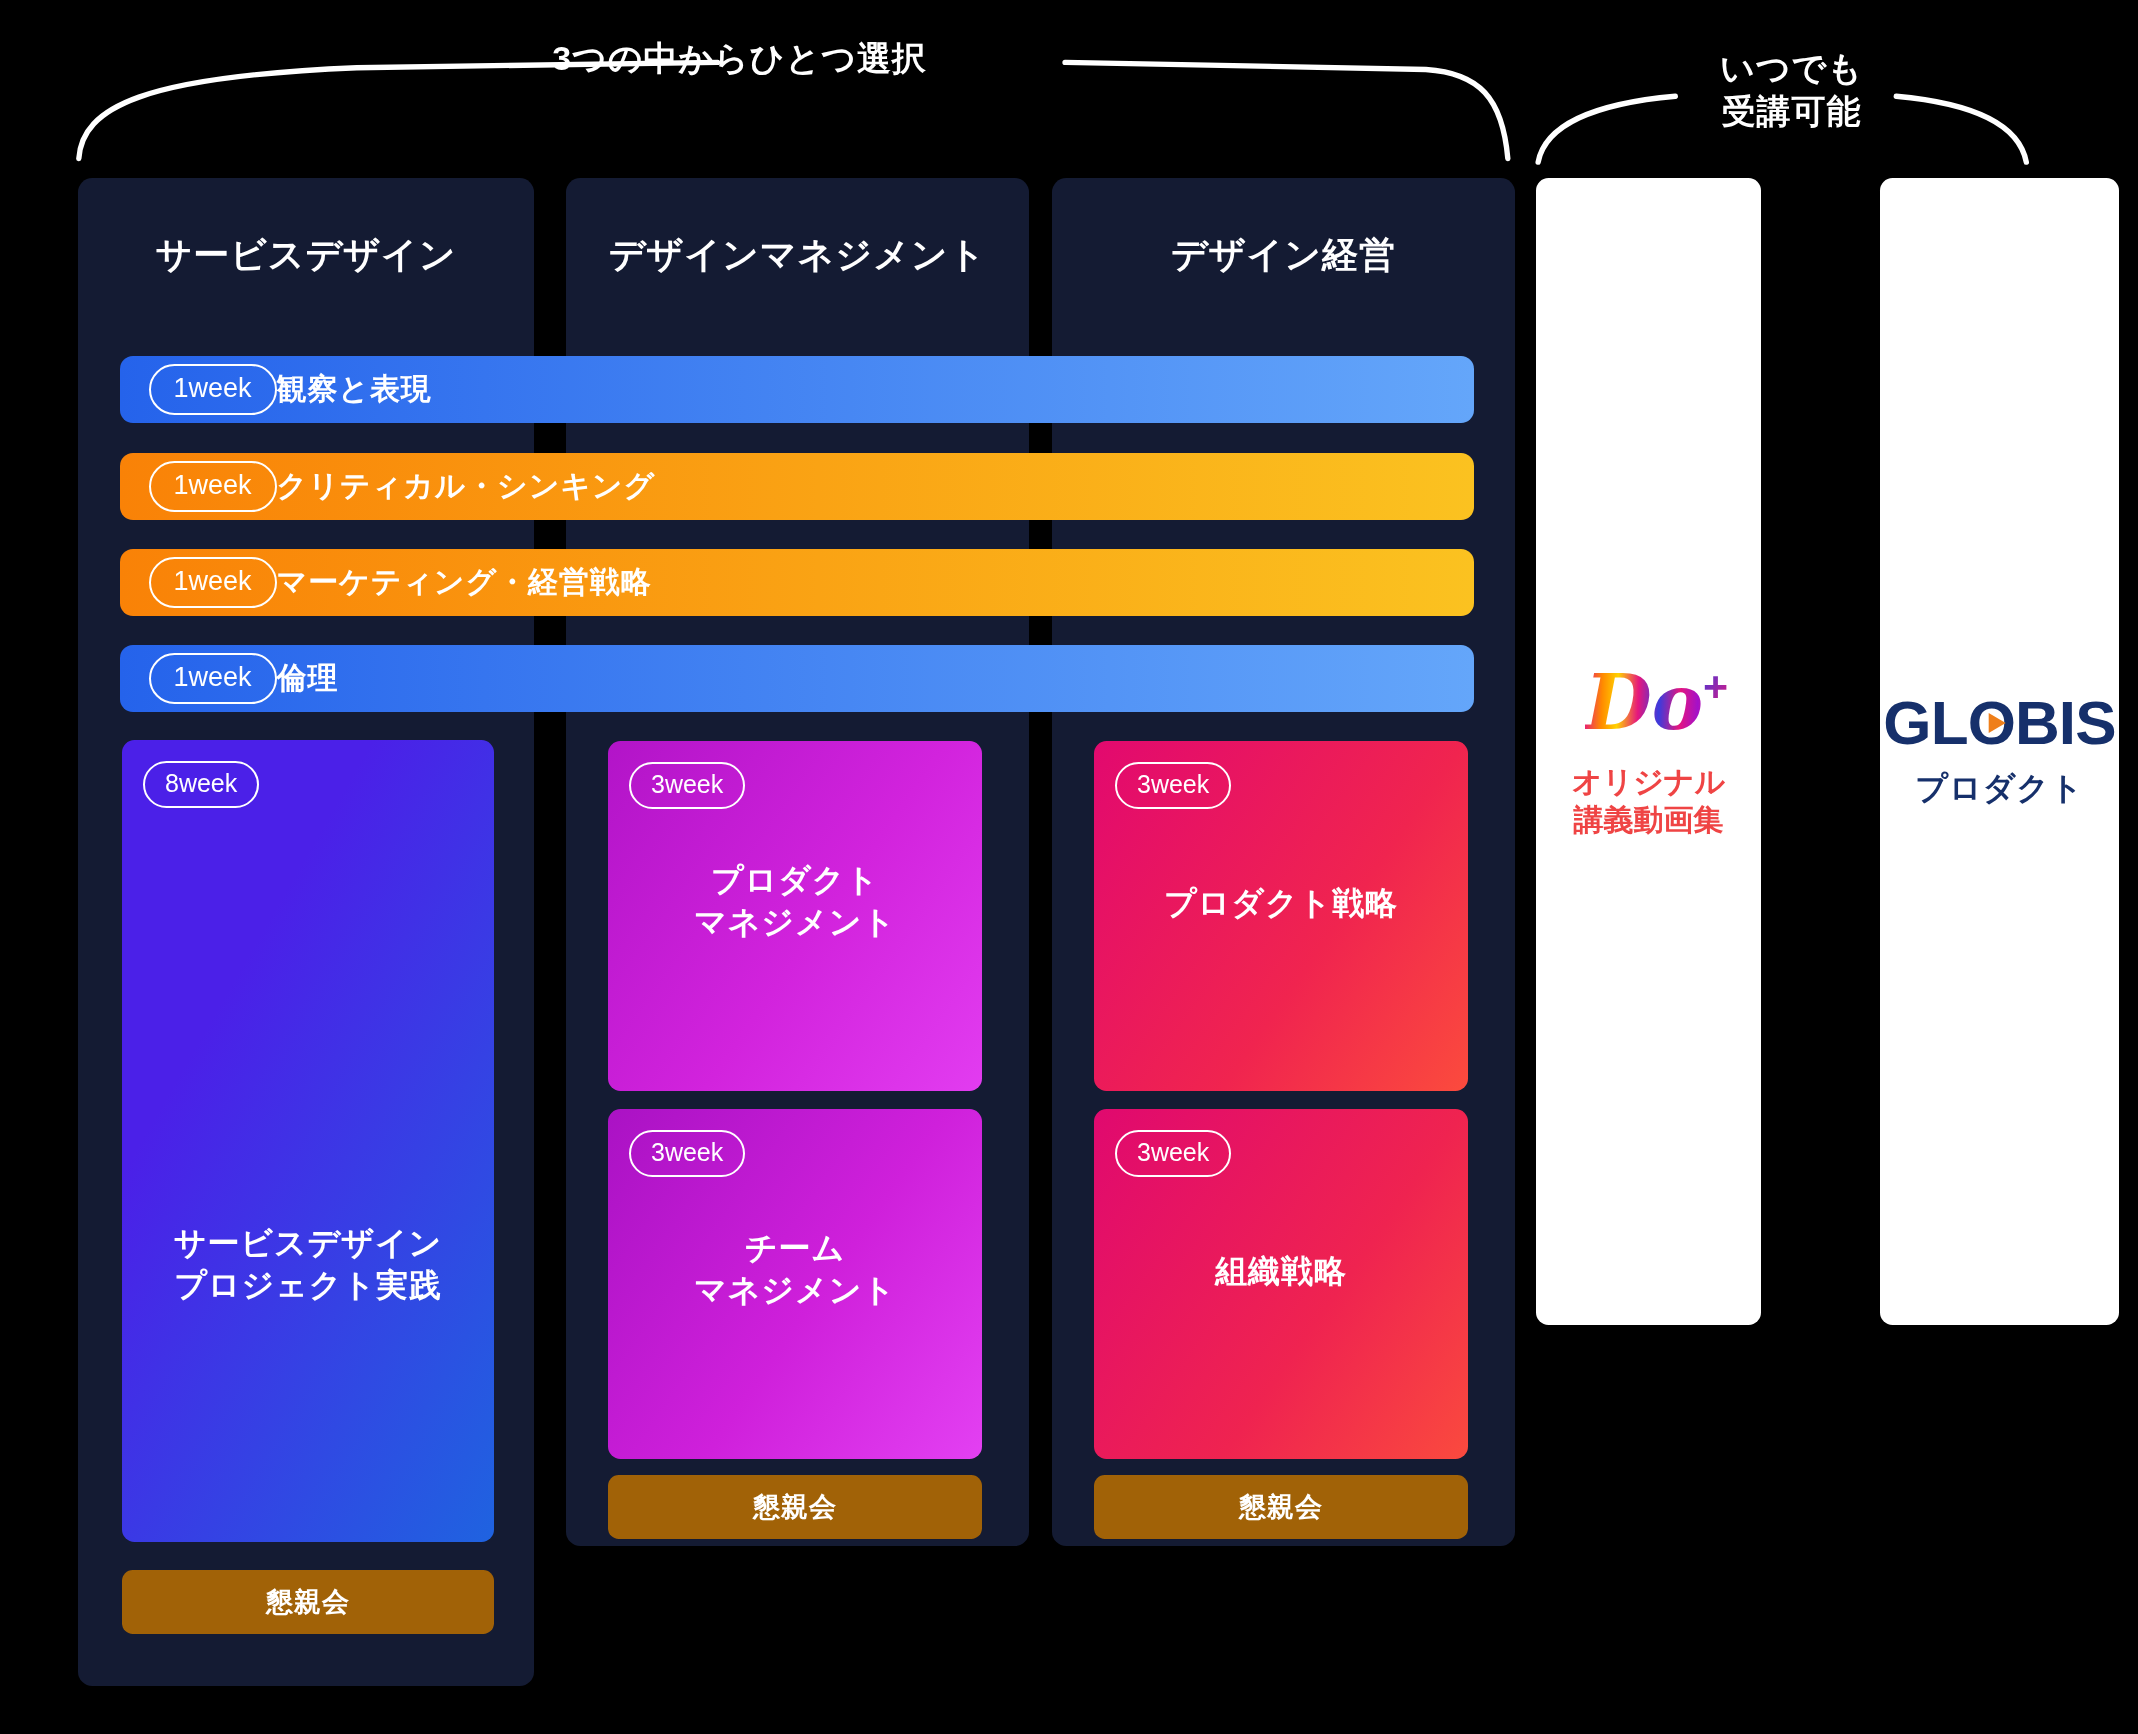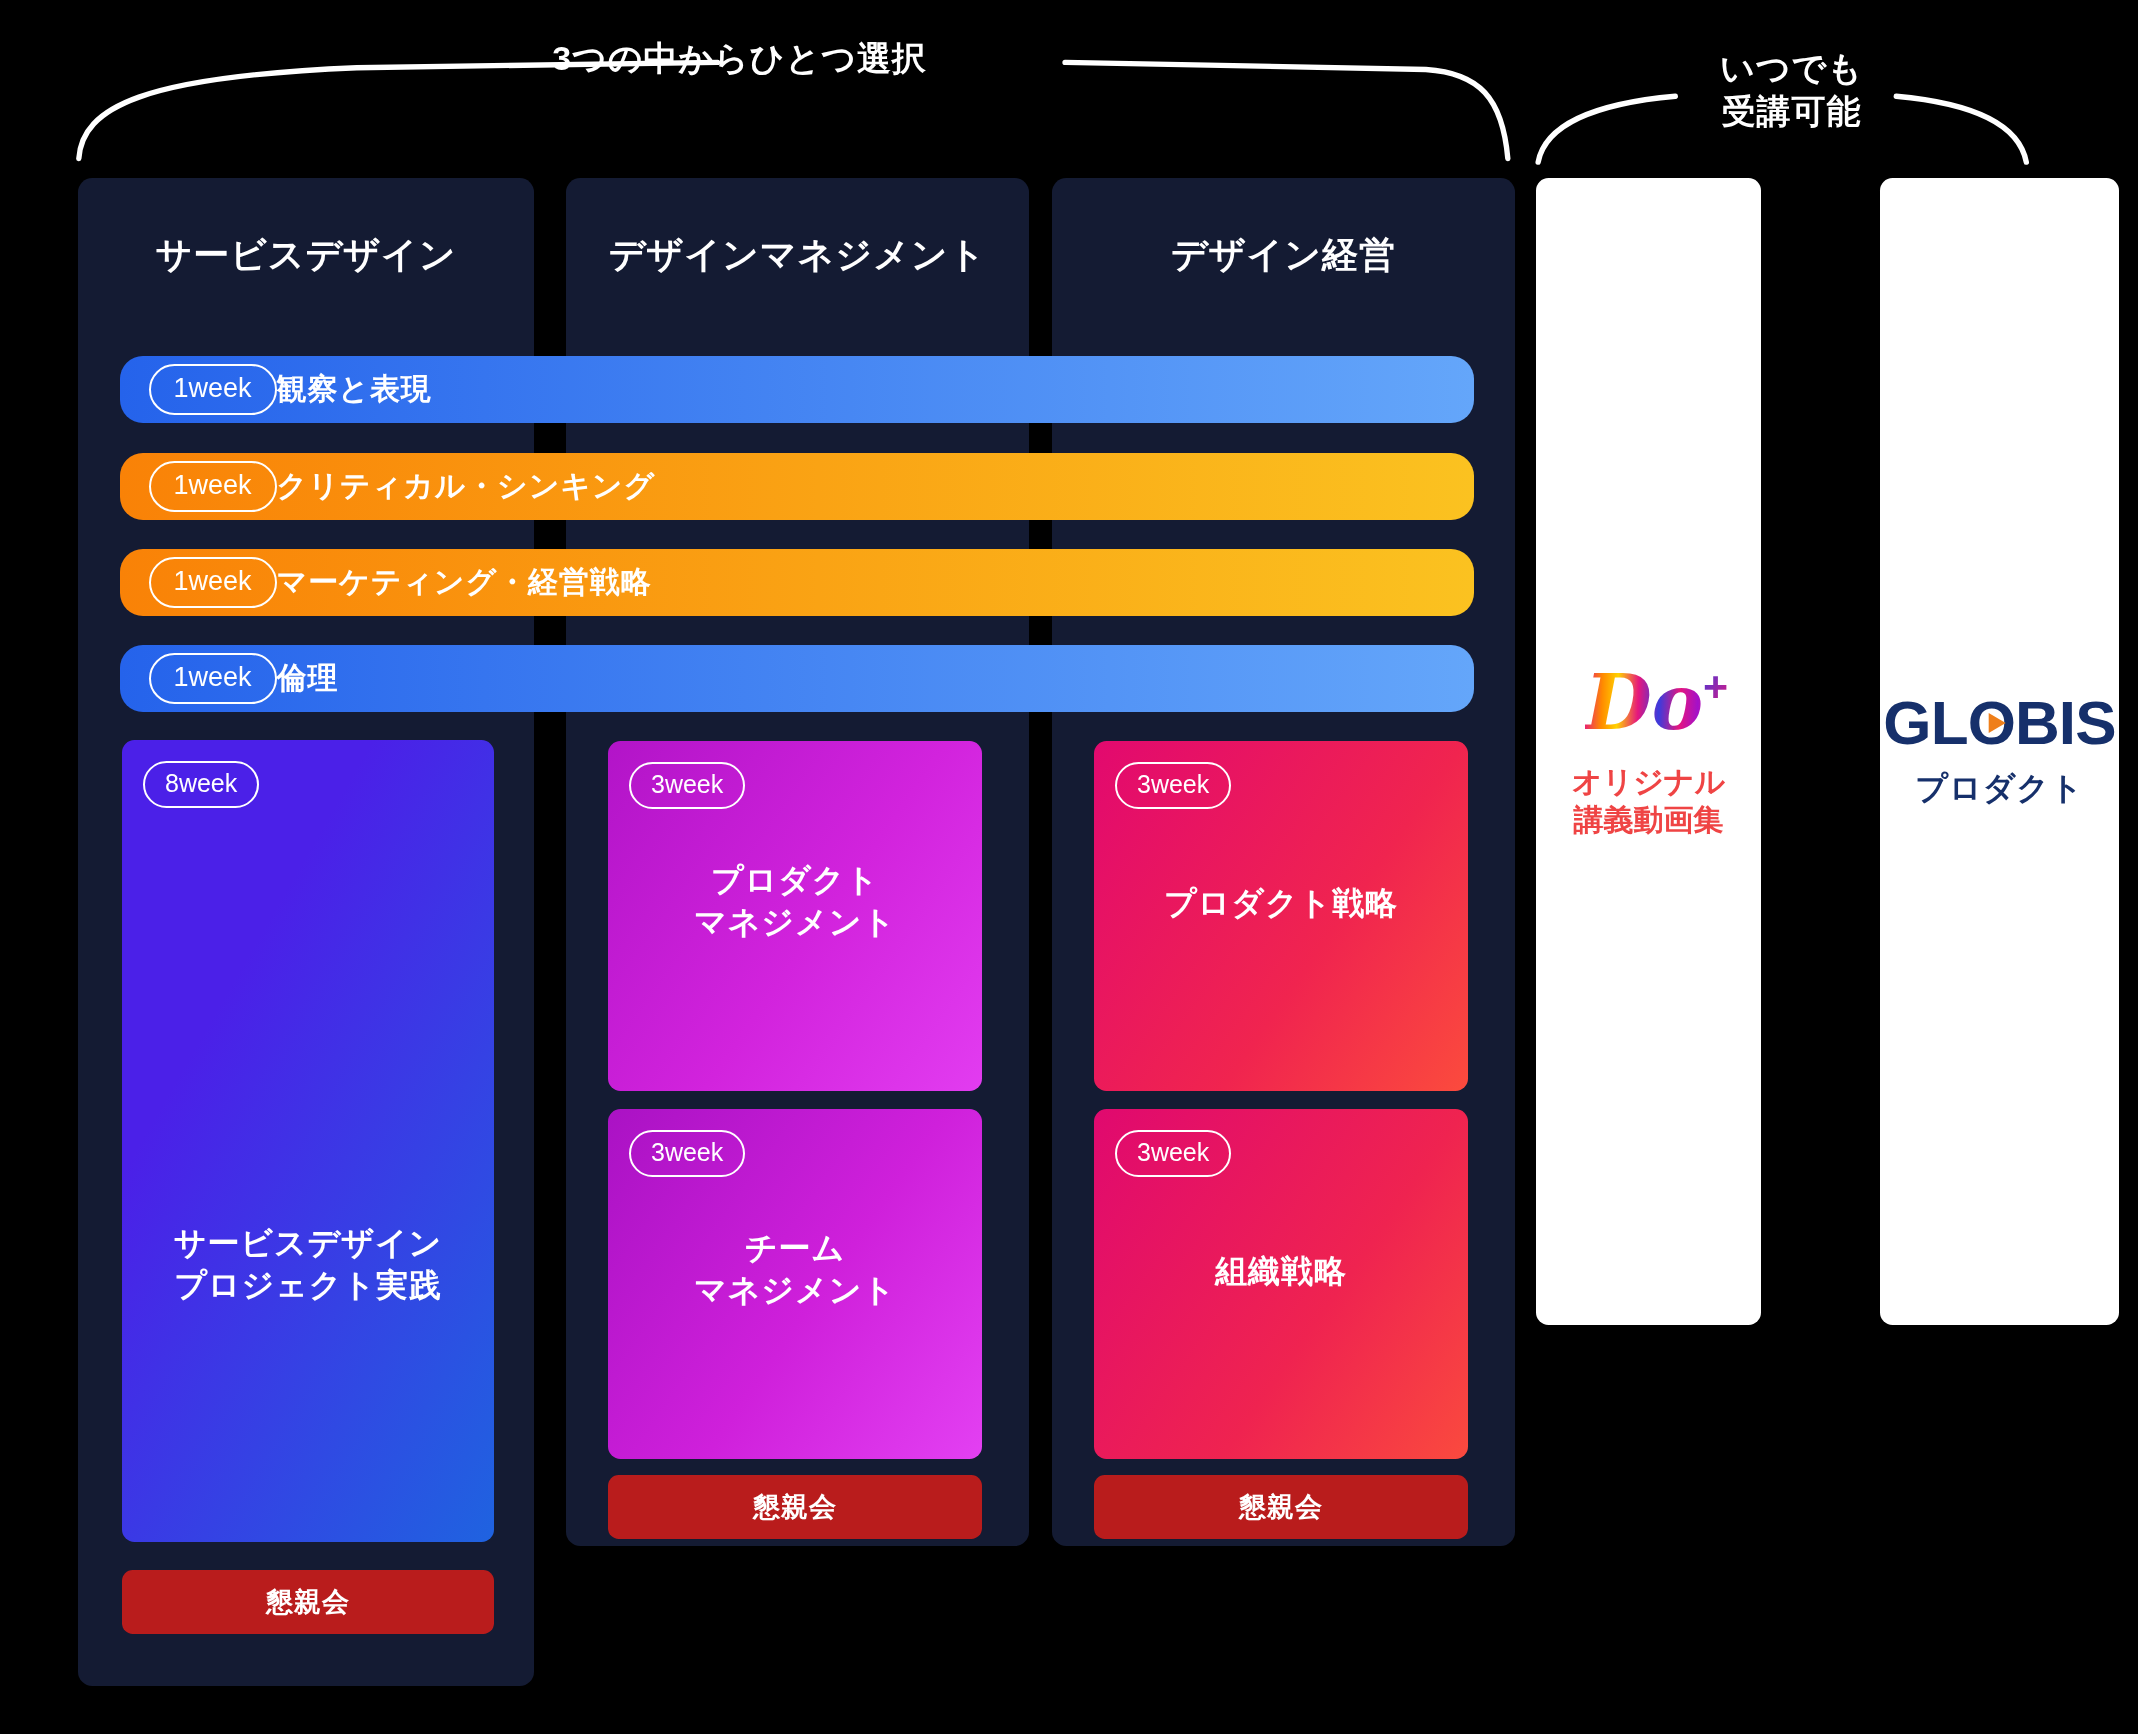--- a/index.html
+++ b/index.html
@@ -122,21 +122,21 @@
     font-weight: 600;
     letter-spacing: 0.9px;
   }
 
   
   .longbar {
     position: absolute;
     left: 120px;
     width: 1354px;
     height: 67px;
-    border-radius: 23px;
+    border-radius: 13px;
     display: flex;
     align-items: center;
   }
   .longbar .title {
     flex: 1;
     text-align: left;
     color: #ffffff;
     font-size: 30px;
     font-weight: 700;
     letter-spacing: 0.9px;
@@ -196,21 +196,21 @@
   #card-ps   { left: 1094px; top: 741px; width: 374px; height: 350px;
                background: linear-gradient(125deg,#e2096f 0%,#f0244f 60%,#fb4b3d 100%); }
   #card-os   { left: 1094px; top: 1109px; width: 374px; height: 350px;
                background: linear-gradient(125deg,#e0096f 0%,#ef2350 60%,#fa4a3e 100%); }
 
   
   .social {
     position: absolute;
     height: 64px;
     border-radius: 10.7px;
-    background: #b91c1c;
+    background: #a16207;
     display: flex;
     align-items: center;
     justify-content: center;
     color: #ffffff;
     font-size: 27px;
     font-weight: 700;
     letter-spacing: 0.9px;
   }
   #social-1 { left: 122px; top: 1570px; width: 372px; }
   #social-2 { left: 608px; top: 1475px; width: 374px; }

